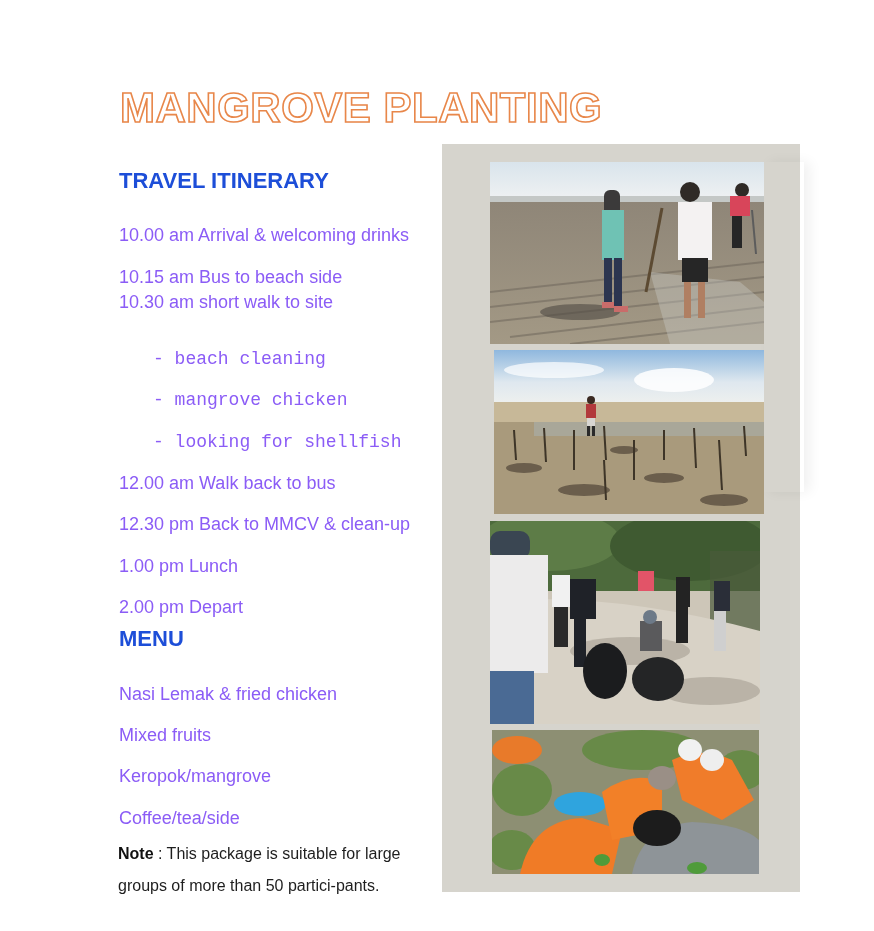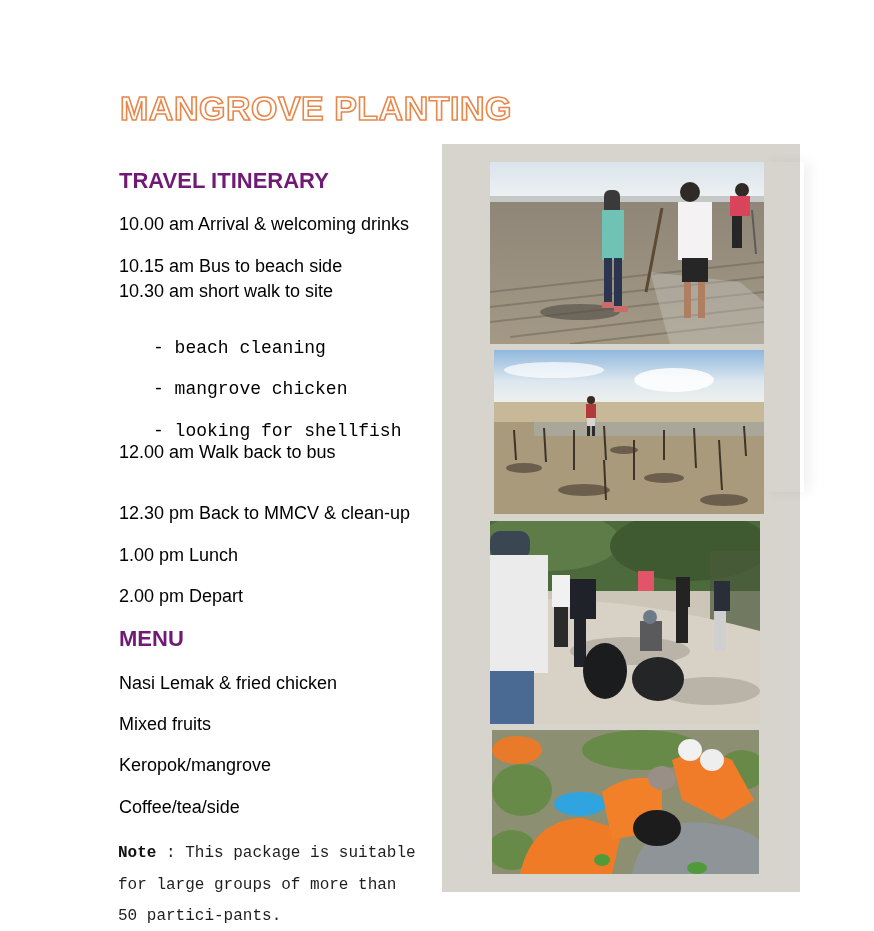--- a/index.html
+++ b/index.html
@@ -2,37 +2,37 @@
 <html><head>
 <meta charset="utf-8">
 <style>
   html, body { margin: 0; padding: 0; }
   body {
     width: 874px; height: 931px; background: #ffffff; position: relative; overflow: hidden;
     font-family: "Liberation Sans", sans-serif; color: #404040;
   }
   .title {
     position: absolute; left: 120px; top: 82px; margin: 0;
-    font-family: "Liberation Sans", sans-serif; font-weight: bold; font-size: 34px;
+    font-family: "Liberation Sans", sans-serif; font-weight: bold; font-size: 42px;
     letter-spacing: 0.5px; color: #ffffff;
     -webkit-text-stroke: 1.6px #e8874a;
     text-shadow: 0 0 0 #fff;
     line-height: 52px;
   }
   .heading {
     position: absolute; left: 119px; margin: 0;
-    font-weight: bold; font-size: 22px; color: #701a75; line-height: 26px;
+    font-weight: bold; font-size: 22px; color: #1d4ed8; line-height: 26px;
   }
   .line {
-    position: absolute; left: 119px; font-size: 18px; color: #000000; line-height: 22px; white-space: nowrap;
+    position: absolute; left: 119px; font-size: 18px; color: #8b5cf6; line-height: 22px; white-space: nowrap; margin-top: 11px;
   }
   .line.sub { left: 153px; font-family: Liberation Mono, monospace; }
   .note {
     position: absolute; left: 118px; top: 838px; width: 300px;
-    font-family: Liberation Mono, monospace; font-size: 16px; color: #1e1e1e; line-height: 31.5px;
+    font-family: Liberation Sans, sans-serif; font-size: 16px; color: #1e1e1e; line-height: 31.5px;
   }
   .note b { font-weight: bold; color: #111; }
   .panel {
     position: absolute; left: 442px; top: 144px; width: 358px; height: 748px;
     background: #d6d4cd;
   }
   .shadow {
     position: absolute; left: 764px; top: 162px; width: 40px; height: 330px;
     box-shadow: 6px 0 12px rgba(0,0,0,0.06);
   }
@@ -44,21 +44,21 @@
 
 <h1 class="title">MANGROVE PLANTING</h1>
 
 <h2 class="heading" style="top:168px">TRAVEL ITINERARY</h2>
 <div class="line" style="top:213px">10.00 am Arrival &amp; welcoming drinks</div>
 <div class="line" style="top:255px">10.15 am Bus to beach side</div>
 <div class="line" style="top:280px">10.30 am short walk to site</div>
 <div class="line sub" style="top:337px">- beach cleaning</div>
 <div class="line sub" style="top:378px">- mangrove chicken</div>
 <div class="line sub" style="top:420px">- looking for shellfish</div>
-<div class="line" style="top:441px">12.00 am Walk back to bus</div>
+<div class="line" style="top:461px">12.00 am Walk back to bus</div>
 <div class="line" style="top:502px">12.30 pm Back to MMCV &amp; clean-up</div>
 <div class="line" style="top:544px">1.00 pm Lunch</div>
 <div class="line" style="top:585px">2.00 pm Depart</div>
 
 <h2 class="heading" style="top:626px">MENU</h2>
 <div class="line" style="top:672px">Nasi Lemak &amp; fried chicken</div>
 <div class="line" style="top:713px">Mixed fruits</div>
 <div class="line" style="top:754px">Keropok/mangrove</div>
 <div class="line" style="top:796px">Coffee/tea/side</div>
 

